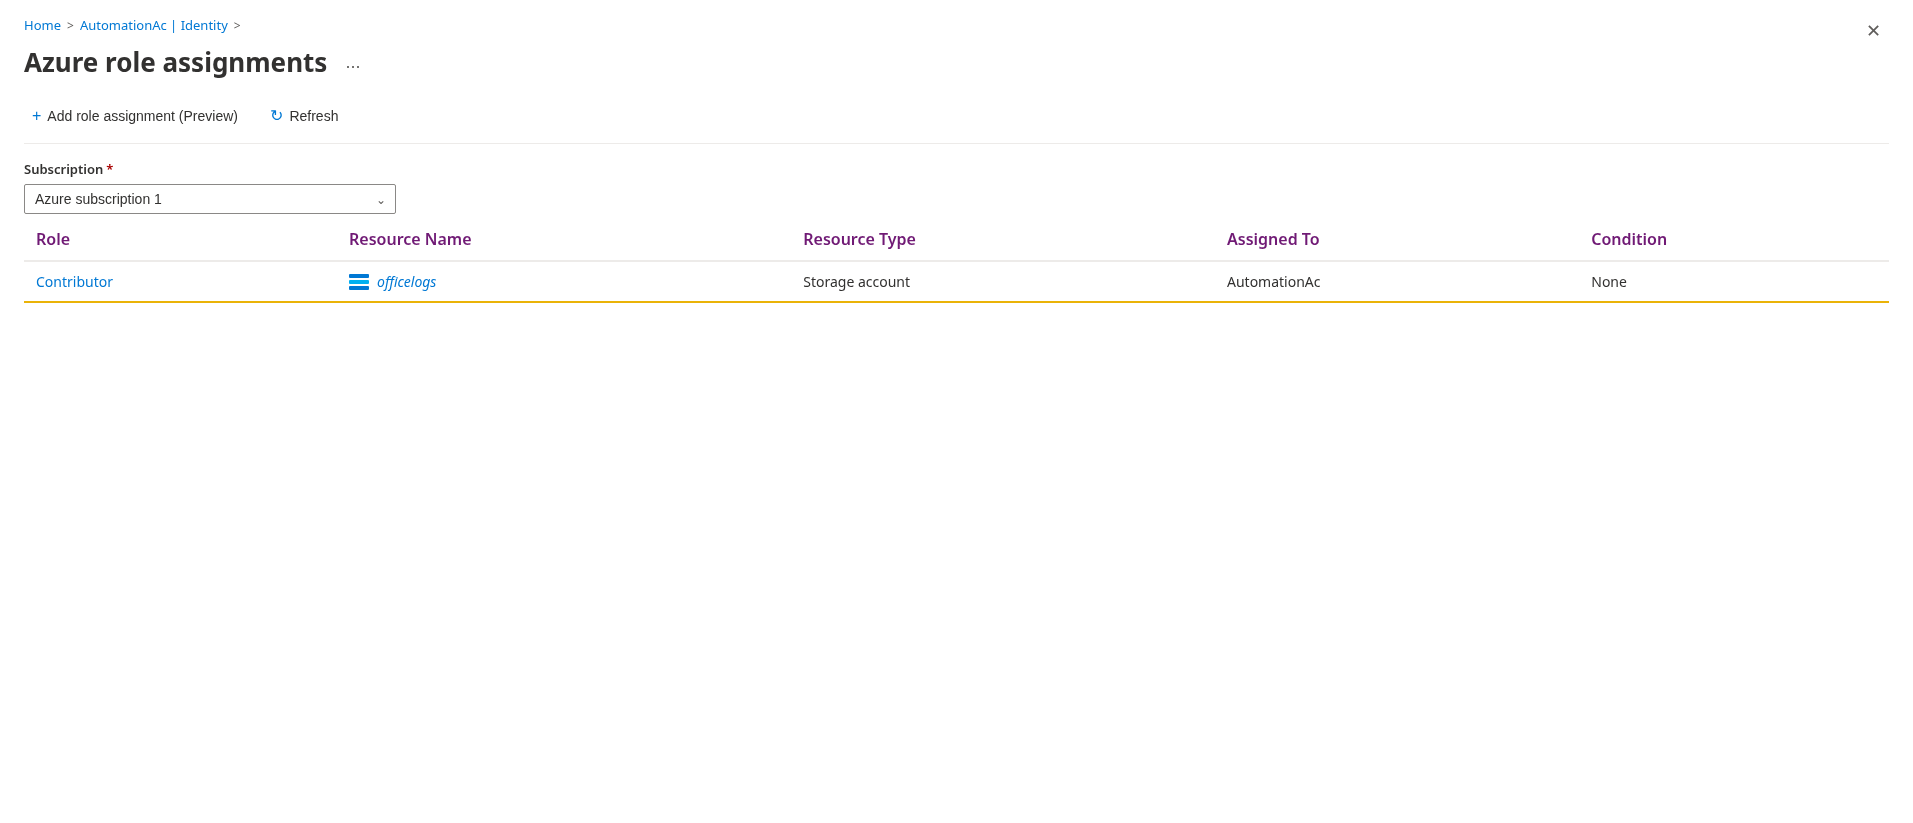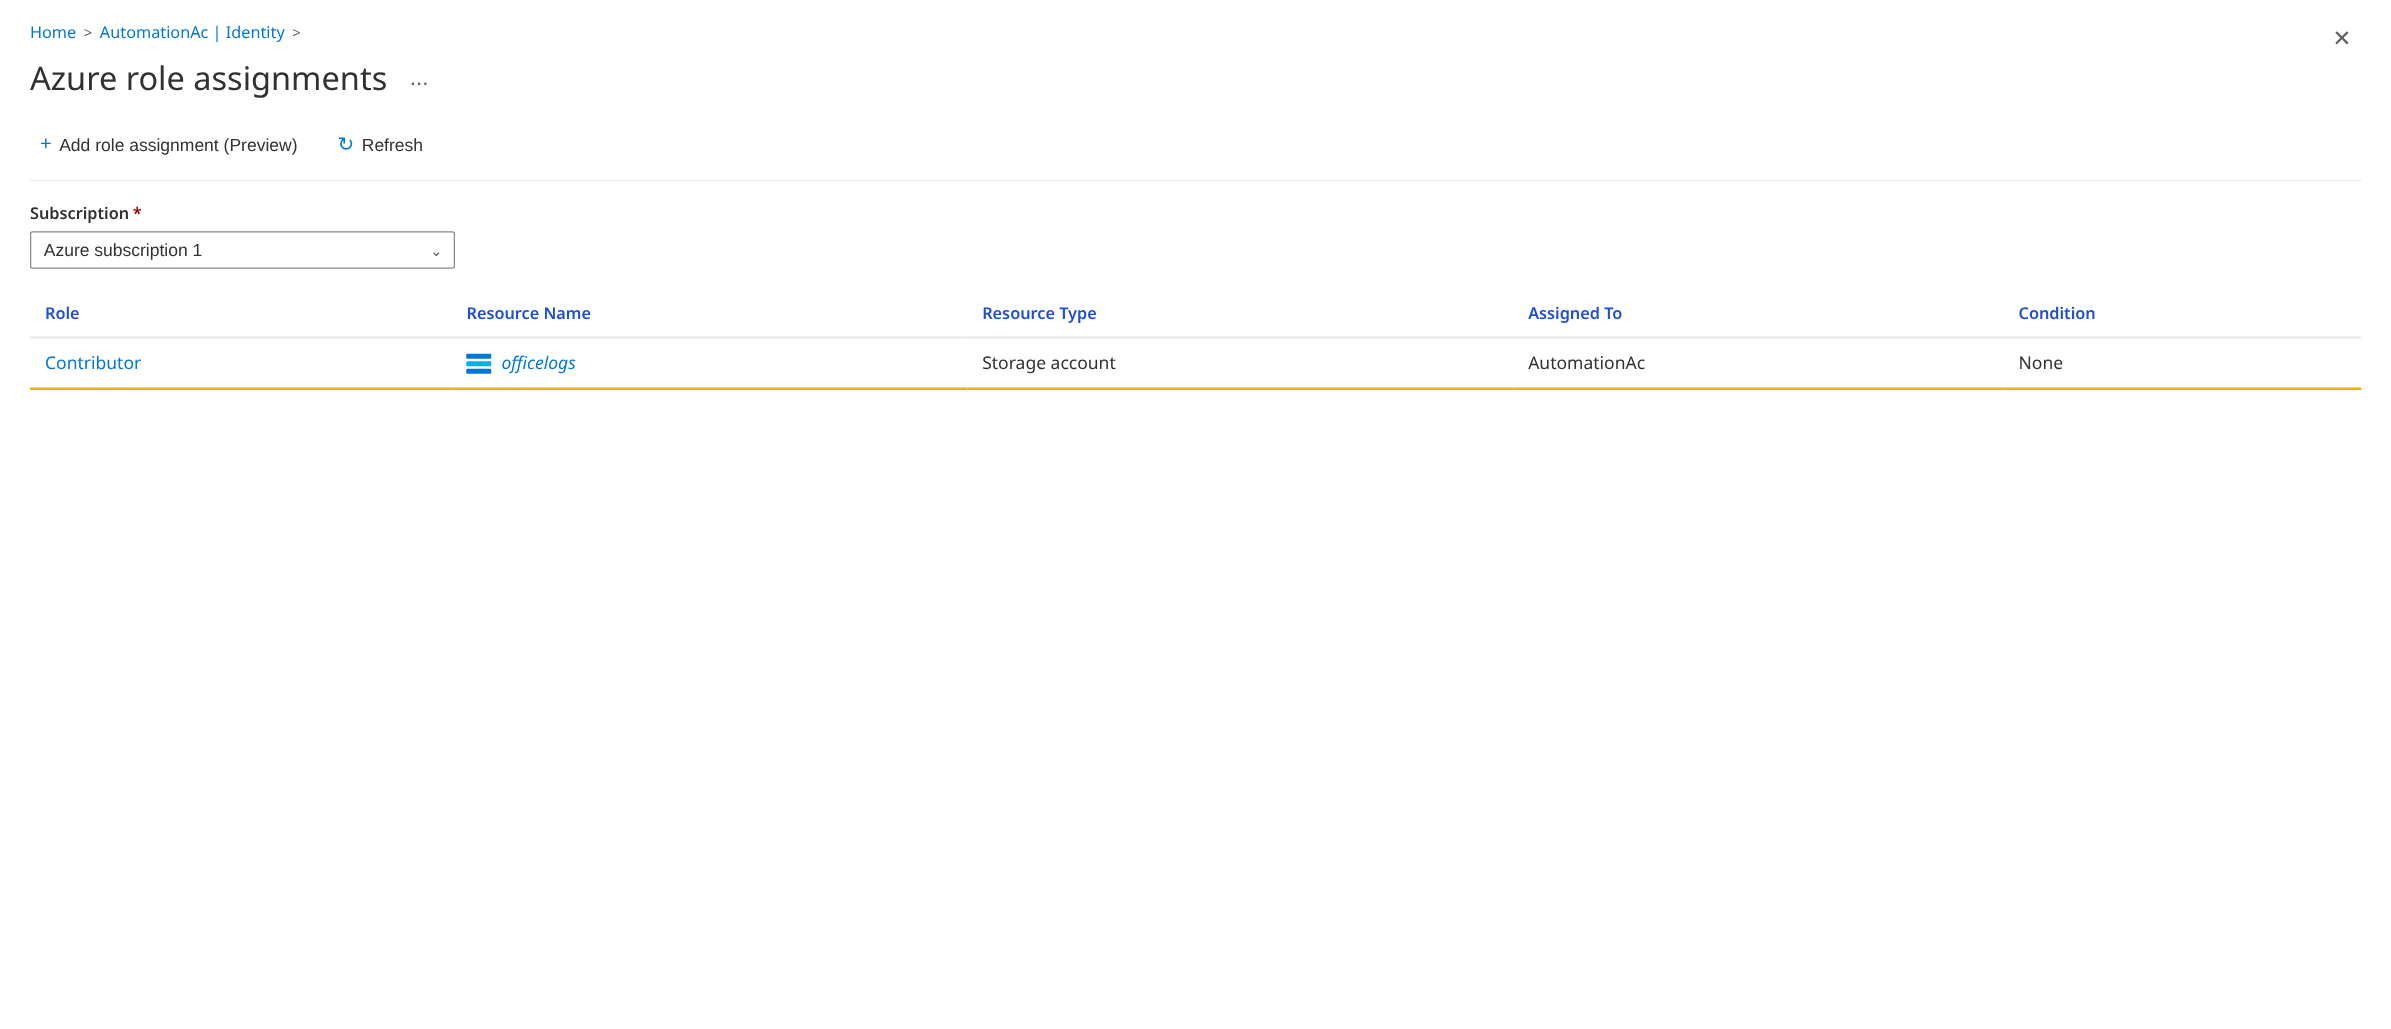--- a/index.html
+++ b/index.html
@@ -35,21 +35,21 @@
       text-decoration: none;
     }
     .page-title-row {
       display: flex;
       align-items: center;
       gap: 10px;
       margin-bottom: 20px;
     }
     .page-title {
       font-size: 26px;
-      font-weight: 400;
+      font-weight: 700;
       color: #323130;
     }
     .ellipsis-btn {
       background: none;
       border: none;
       cursor: pointer;
       color: #605e5c;
       font-size: 18px;
       padding: 4px 8px;
       border-radius: 4px;
@@ -108,22 +108,22 @@
       display: flex;
       align-items: flex-start;
       gap: 3px;
     }
     .required-star {
       color: #a80000;
       font-size: 13px;
     }
     .dropdown-wrapper {
       position: relative;
-      width: 340px;
-      margin-bottom: 16px;
+      width: 372px;
+      margin-bottom: 4px;
     }
     .dropdown-wrapper select {
       width: 100%;
       border: 1px solid #8a8886;
       border-radius: 2px;
       padding: 6px 30px 6px 10px;
       font-size: 14px;
       color: #323130;
       background: #ffffff;
       appearance: none;
@@ -141,23 +141,23 @@
     .table {
       width: 100%;
       border-collapse: collapse;
     }
     .table thead tr {
       border-bottom: 2px solid #edebe9;
     }
     .table th {
       text-align: left;
       padding: 10px 12px;
-      font-size: 13px;
+      font-size: 16px;
       font-weight: 600;
-      color: #1d4ed8;
+      color: #701a75;
       white-space: nowrap;
     }
     .table td {
       padding: 10px 12px;
       font-size: 14px;
       color: #323130;
       border-bottom: 2px solid #eab308;
     }
     .resource-cell {
       display: flex;

